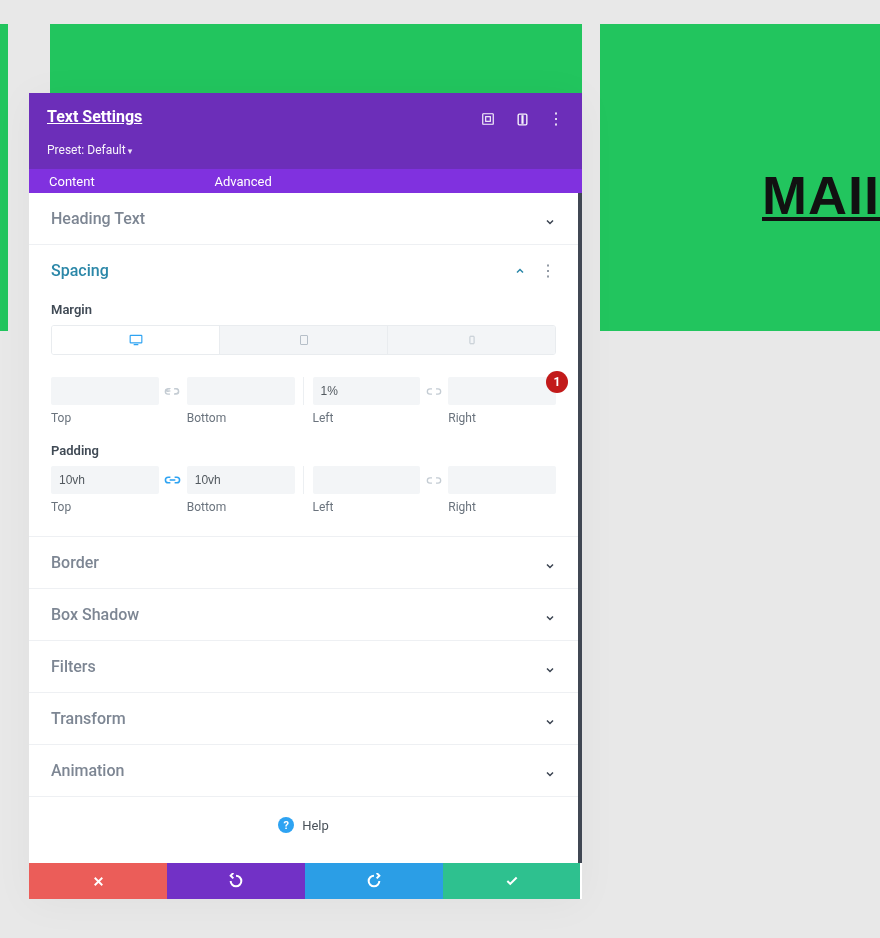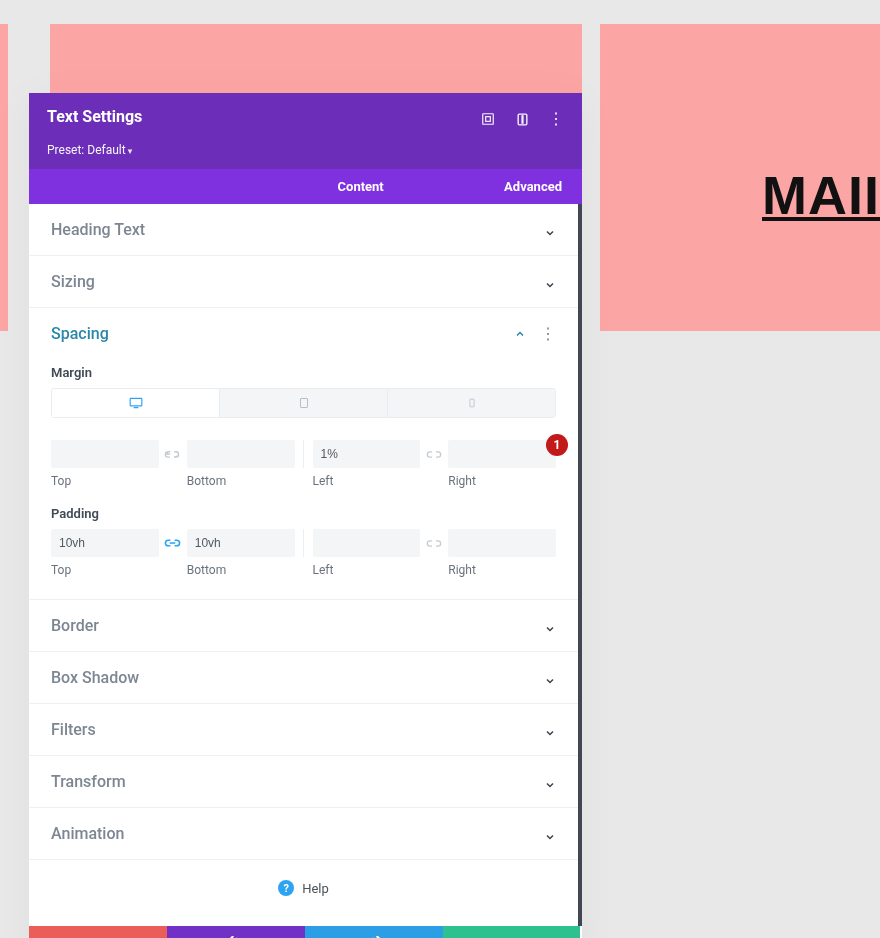--- a/index.html
+++ b/index.html
@@ -7,21 +7,21 @@
     font-family: -apple-system, BlinkMacSystemFont, "Segoe UI", Roboto, "Helvetica Neue", Arial, sans-serif;
     background: #e8e8e8;
     width: 880px;
     height: 938px;
     overflow: hidden;
     position: relative;
     font-size: 14px;
     color: #333;
   }
   .canvas-col {
-    background: #fca5a5;
+    background: #22c55e;
     position: absolute;
   }
   .col-left { left: 0; top: 24px; width: 8px; height: 307px; }
   .col-mid { left: 50px; top: 24px; width: 532px; height: 870px; }
   .col-right { left: 600px; top: 24px; width: 280px; height: 307px; padding: 140px 0 0 0; text-align: right; }
   .col-right .big-text {
     font-family: Impact, "Arial Black", sans-serif;
     font-size: 54px;
     font-weight: 800;
     letter-spacing: 1px;
@@ -42,35 +42,34 @@
     box-shadow: 0 4px 40px rgba(0,0,0,.04);
   }
   .modal-header {
     background: #6c2eb9;
     color: #fff;
     padding: 14px 18px 12px 18px;
     display: flex;
     align-items: flex-start;
     justify-content: space-between;
   }
-  .modal-title { font-size: 16px; font-weight: 700; }
+  .modal-title { font-size: 16px; font-weight: 700; text-decoration: underline; }
   .modal-subtitle { font-size: 12px; font-weight: 400; margin-top: 17px; opacity: .95; }
   .modal-subtitle .caret { font-size: 9px; margin-left: 2px; opacity:.9; }
   .modal-header-actions { display: flex; gap: 18px; align-items: center; padding-top:4px; }
   .hdr-icon { width: 16px; height: 16px; display:flex; align-items:center; justify-content:center; cursor:pointer; opacity:.95; }
   .hdr-icon span { font-size: 16px; line-height:1; color:#fff; }
   .tabs {
     background: #8031df;
     display: flex;
     align-items: stretch;
-    height: 35px;
+    height: 24px;
     color: #fff;
     font-size: 13px;
-    font-weight: 700;
-    justify-content: flex-end;
+    font-weight: 400;
   }
   .tab { padding: 0 20px; display:flex; align-items:center; cursor:pointer; }
   .tab.active { background: #1d4ed8; margin-top: 48px; }
   .panel {
     position: relative;
     border-right: 4px solid #404753;
     flex: 1;
   }
   .section-row {
     border-bottom: 1px solid #eef0f3;
@@ -235,28 +234,20 @@
 
     <div class="section-row">
       <div class="section-title">Heading Text</div>
       <div class="section-chevron">
         <svg width="12" height="12" viewBox="0 0 24 24" fill="none" stroke="#3a4350" stroke-width="3">
             <polyline points="6 9 12 15 18 9"></polyline>
           </svg>
       </div>
     </div>
 
-    <div class="section-row">
-      <div class="section-title">Sizing</div>
-      <div class="section-chevron">
-        <svg width="12" height="12" viewBox="0 0 24 24" fill="none" stroke="#3a4350" stroke-width="3">
-            <polyline points="6 9 12 15 18 9"></polyline>
-          </svg>
-      </div>
-    </div>
 
     <div class="section-row" style="border-bottom:none;">
       <div class="section-title open">Spacing</div>
       <div class="section-right">
         <div class="section-chevron">
           <svg width="12" height="12" viewBox="0 0 24 24" fill="none" stroke="#2b87a8" stroke-width="3">
               <polyline points="6 15 12 9 18 15"></polyline>
             </svg>
         </div>
         <div class="section-kebab">⋮</div>

